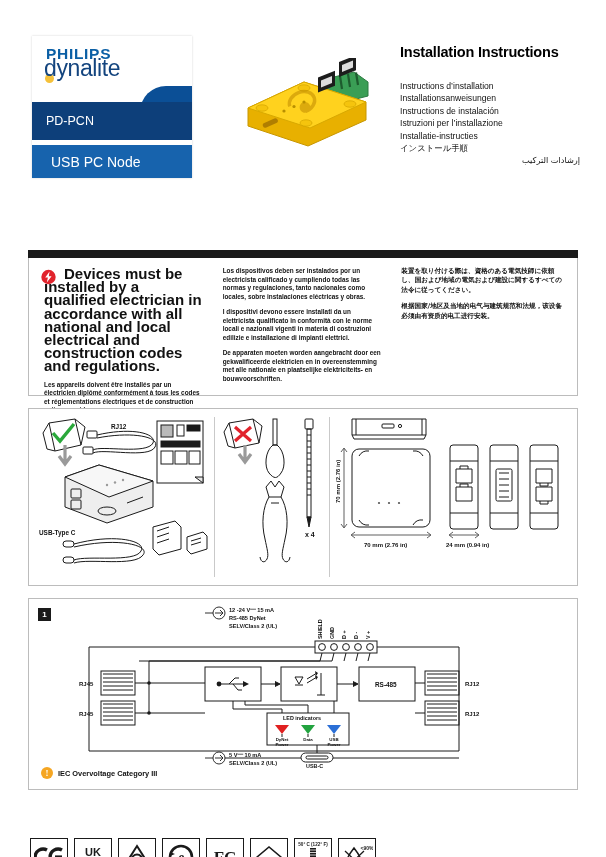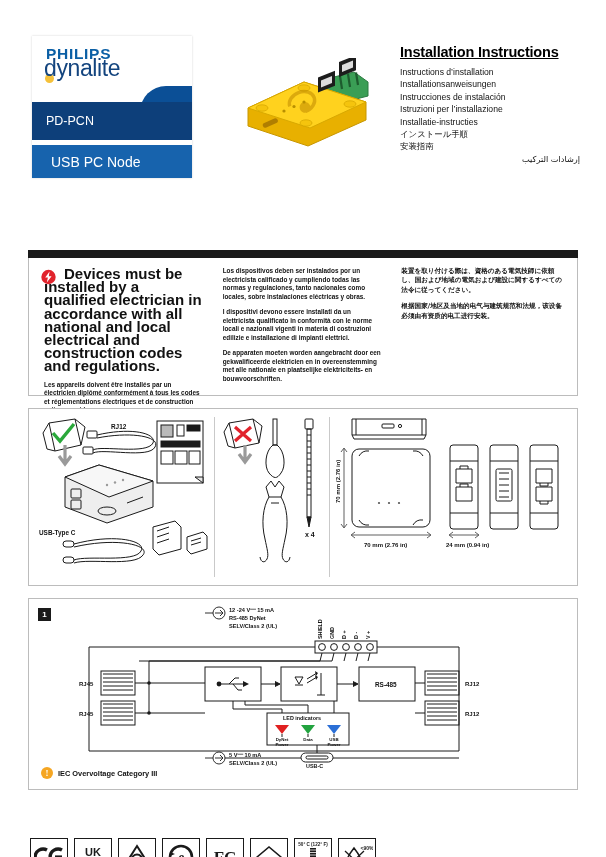--- a/index.html
+++ b/index.html
@@ -52,21 +52,21 @@
     background: #1763ad; height: 33px; display: flex; align-items: center;
     margin-top: 5px;
   }
   .brand-mid span { color: #fff; font-size: 14px; padding-left: 19px; }
 
   .product-photo {
     position: absolute; left: 218px; top: 58px; width: 168px; height: 112px;
   }
 
   .titles { position: absolute; left: 400px; top: 44px; width: 180px; }
-  .titles h1 { font-size: 14.5px; font-weight: bold; letter-spacing: -.2px; margin-bottom: 6px; text-decoration: underline; }
+  .titles h1 { font-size: 14.5px; font-weight: bold; letter-spacing: -.2px; margin-bottom: 20px; }
   .titles .tline { font-size: 8.6px; line-height: 12.4px; color: #111; }
   .titles .tline.cjk { font-family: "DejaVu Sans", sans-serif; font-size: 8.4px; }
   .titles .tline.ar { font-family: "DejaVu Sans", sans-serif; font-size: 8.2px; direction: rtl; }
 
   
   .panel {
     position: absolute; left: 28px; right: 28px;
     border: 1px solid #bcbcbc; background: #fff;
   }
   .panel-warn { top: 250px; height: 146px; }
@@ -184,25 +184,24 @@
           <rect x="103" y="64" width="11" height="7" fill="#dcdcdc" transform="skewY(-22)"></rect>
           <rect x="124" y="57" width="11" height="7" fill="#dcdcdc" transform="skewY(-22)"></rect>
         </g>
       </svg>
     </div>
 
     <div class="titles">
       <h1>Installation Instructions</h1>
       <div class="tline">Instructions d’installation</div>
       <div class="tline">Installationsanweisungen</div>
-      <div class="tline">Instrucciones de instalación</div>
+      <div class="tline">Instructions de instalación</div>
       <div class="tline">Istruzioni per l’installazione</div>
       <div class="tline">Installatie-instructies</div>
       <div class="tline cjk">インストール手順</div>
-      <div class="tline cjk">安装指南</div>
       <div class="tline ar">إرشادات التركيب</div>
     </div>
   </div>
 
   <div class="panel panel-warn">
     <div class="panel-bar"></div>
 
     <div class="bolt">
       <svg width="15" height="16" viewBox="0 0 15 16">
         <circle cx="7.5" cy="8" r="7.2" fill="#e1232c"></circle>

